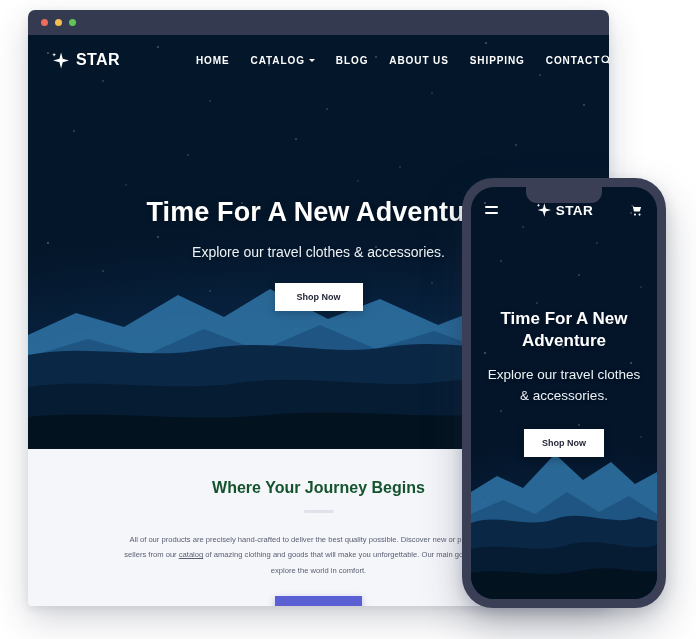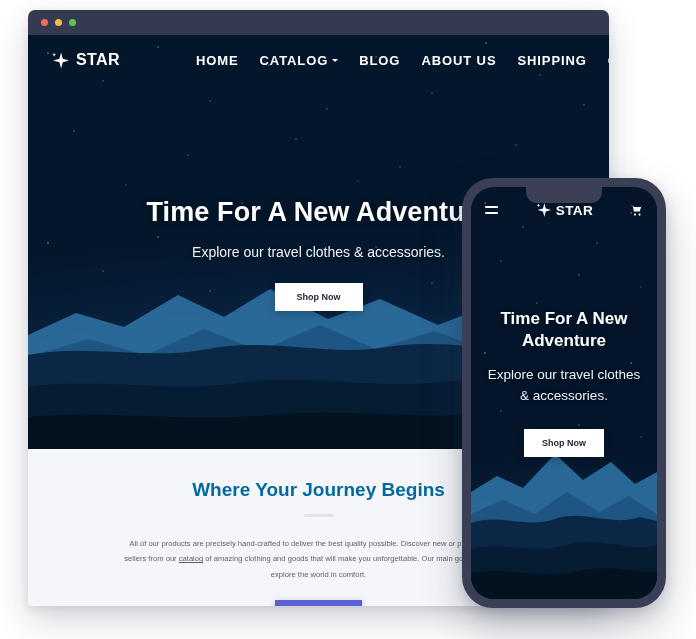--- a/index.html
+++ b/index.html
@@ -107,21 +107,21 @@
   }
   .brand { display: flex; align-items: center; gap: 7px; }
   .brand-name {
     color: #fff; font-size: 16px; font-weight: bold; letter-spacing: .4px;
   }
   #desktop-menu {
     display: flex; align-items: center; gap: 21px;
     margin-left: 76px;
   }
   .menu-item {
-    color: #ffffff; font-size: 13px; font-weight: bold;
+    color: #ffffff; font-size: 10px; font-weight: bold;
     letter-spacing: .9px; text-transform: uppercase;
     display: flex; align-items: center; gap: 4px;
     cursor: pointer; white-space: nowrap;
   }
   .caret {
     width: 0; height: 0;
     border-left: 3px solid transparent;
     border-right: 3px solid transparent;
     border-top: 3.5px solid #ffffff;
   }
@@ -154,21 +154,21 @@
   }
 
   
   #desktop-section {
     background: #f5f6fa;
     padding: 30px 0 0;
     height: 182px;
     text-align: center;
   }
   #section-title {
-    font-size: 19px; font-weight: bold; color: #0369a1;
+    font-size: 16px; font-weight: bold; color: #14532d;
   }
   #section-divider {
     width: 30px; height: 2.5px; background: #dfe2ea;
     margin: 13px auto 0; border-radius: 2px;
   }
   #section-body {
     margin: 19px auto 0; width: 390px;
     font-size: 7.6px; line-height: 2.07; color: #5a6073;
   }
   #catalog-link { color: #5a6073; text-decoration: underline; cursor: pointer; }

